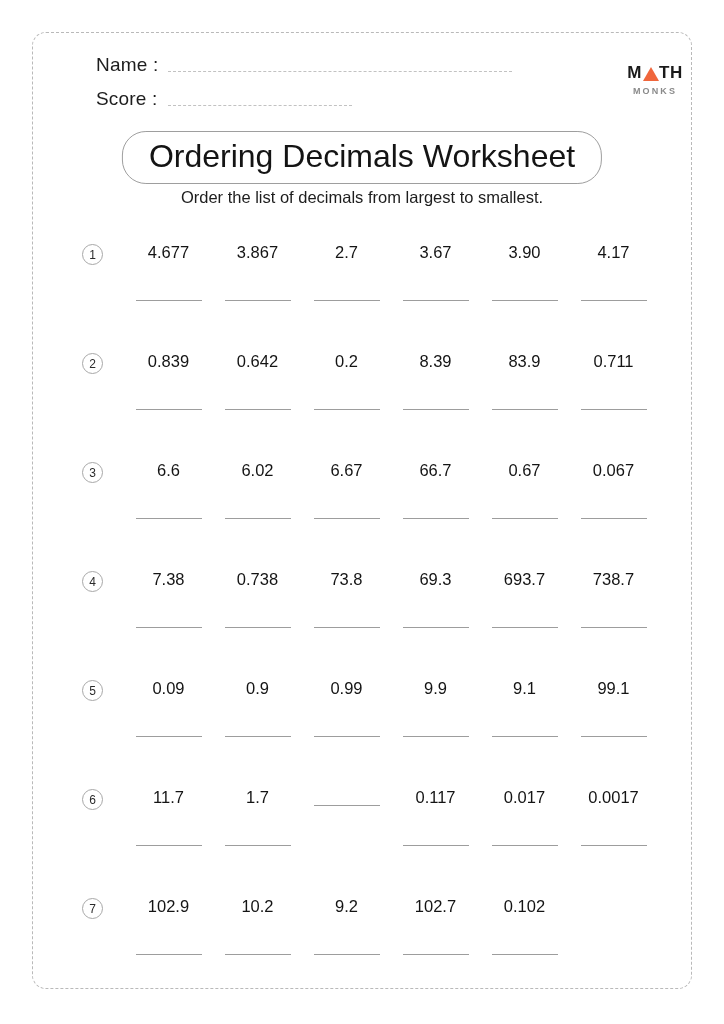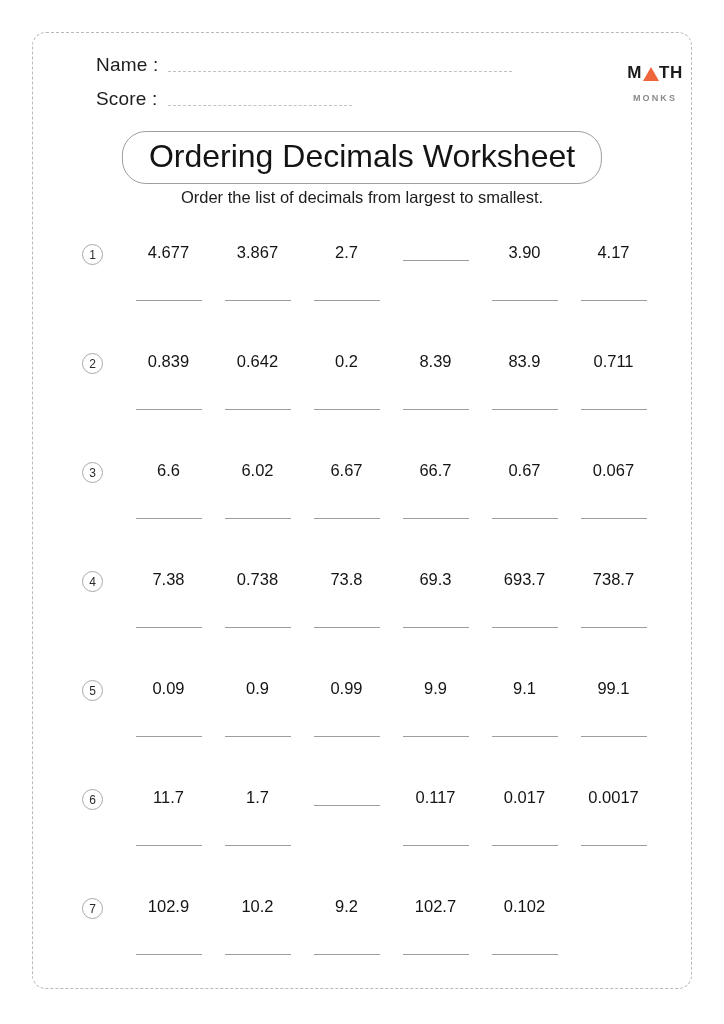--- a/index.html
+++ b/index.html
@@ -82,21 +82,21 @@
     border-right: 8px solid transparent;
     border-bottom: 14px solid #f0663c;
     margin: 0 .5px;
     position: relative;
     top: 1px;
   }
   .logo-sub {
     font-size: 9px;
     letter-spacing: 2.1px;
     color: #8a8a8a;
-    margin-top: 12px;
+    margin-top: 5px;
     font-weight: bold;
   }
 
   
   .title-pill {
     position: absolute;
     left: 50%;
     transform: translateX(-50%);
     top: 131px;
     padding: 7px 26px 9px;
@@ -205,20 +205,21 @@
         </div>
         <div class="cell">
           <div class="cell-value">3.867</div>
           <div class="answer-line"></div>
         </div>
         <div class="cell">
           <div class="cell-value">2.7</div>
           <div class="answer-line"></div>
         </div>
         <div class="cell">
+          <div class="cell-value">3.67</div>
           <div class="answer-line"></div>
         </div>
         <div class="cell">
           <div class="cell-value">3.90</div>
           <div class="answer-line"></div>
         </div>
         <div class="cell">
           <div class="cell-value">4.17</div>
           <div class="answer-line"></div>
         </div>

